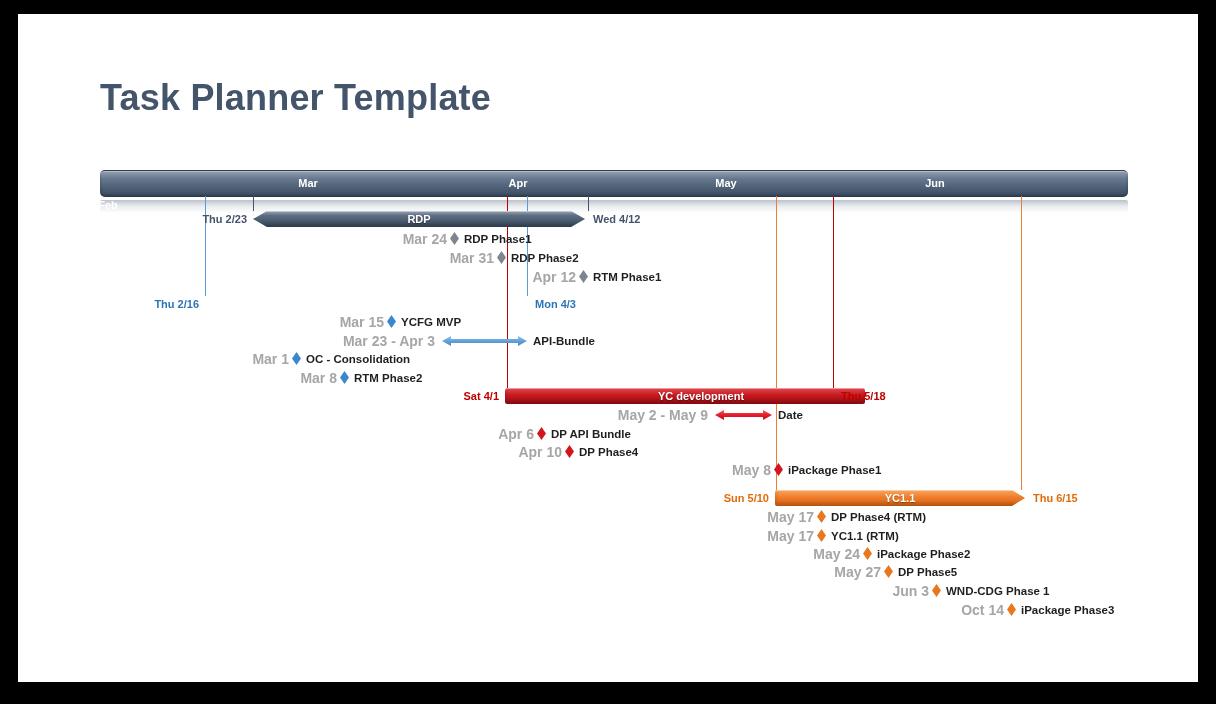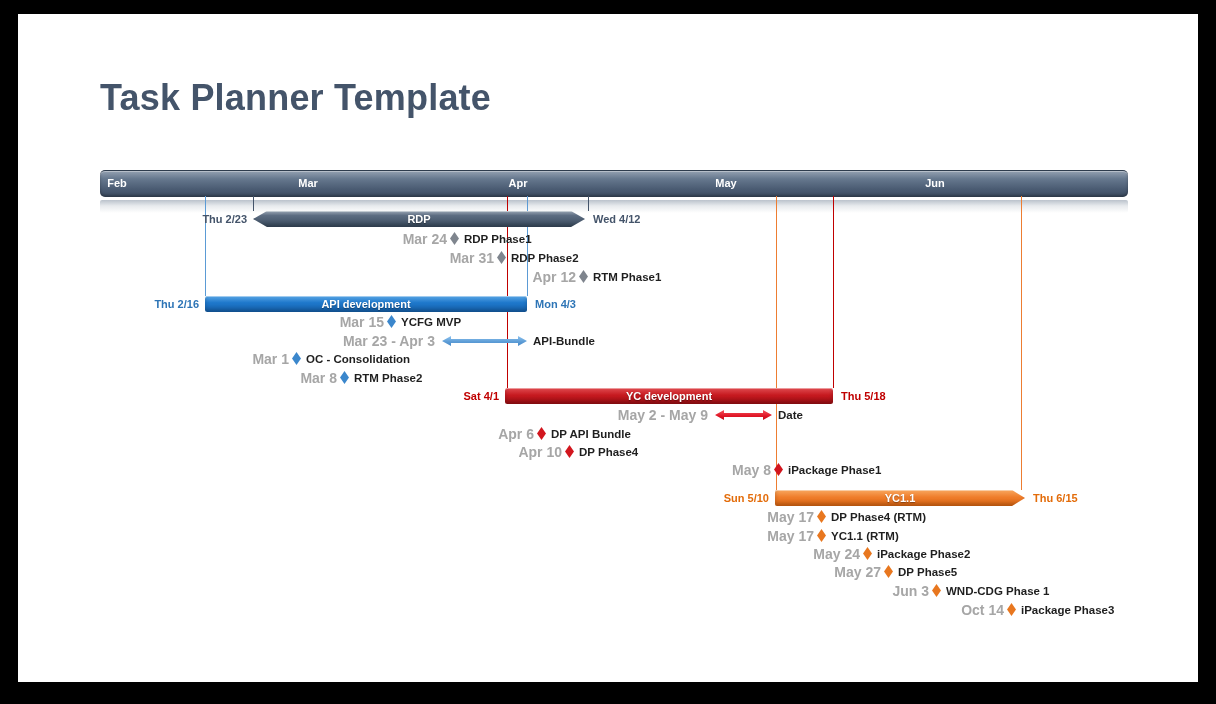--- a/index.html
+++ b/index.html
@@ -22,21 +22,21 @@
   .connector{position:absolute;width:1px;}
   .bar{position:absolute;height:16px;display:flex;align-items:center;justify-content:center;
        color:#fff;font-size:11px;font-weight:700;white-space:nowrap;
        box-shadow:inset 0 1px 0 rgba(255,255,255,.45), inset 0 -3px 4px rgba(0,0,0,.22);
        text-shadow:0 1px 1px rgba(0,0,0,.35);}
   .shape-rect{border-radius:2.5px;}
   .shape-double-arrow{clip-path:polygon(0 50%,14px 0,calc(100% - 14px) 0,100% 50%,calc(100% - 14px) 100%,14px 100%);}
   .shape-arrow-right{clip-path:polygon(0 0,calc(100% - 13px) 0,100% 50%,calc(100% - 13px) 100%,0 100%);border-radius:2px 0 0 2px;}
   .bg-slate{background:linear-gradient(180deg,#9aa6b4 0%,#5d6d82 28%,#47586c 70%,#394a5e 100%);}
   .bg-blue{background:linear-gradient(180deg,#58a5e5 0%,#1e78cb 42%,#1663b0 100%);}
-  .bg-red{background:linear-gradient(180deg,#e04b50 0%,#c6191f 45%,#a00e13 100%);}
+  .bg-red{background:linear-gradient(180deg,#e04b50 0%,#c6191f 45%,#a00e13 100%);padding-left:32px;}
   .bg-orange{background:linear-gradient(180deg,#f8a75f 0%,#ef7d2b 45%,#e06812 100%);}
   .bg-lightblue{background:linear-gradient(180deg,#8ec3f0 0%,#5b9bd5 60%,#4a8bc9 100%);}
   .bg-brightred{background:linear-gradient(180deg,#f4555f 0%,#e01525 60%,#c40d1c 100%);}
   .side-label{position:absolute;height:16px;line-height:16px;font-size:11px;font-weight:700;white-space:nowrap;}
   .range-arrow{position:absolute;height:10px;
        clip-path:polygon(0 50%,9px 0,9px 30%,calc(100% - 9px) 30%,calc(100% - 9px) 0,100% 50%,calc(100% - 9px) 100%,calc(100% - 9px) 70%,9px 70%,9px 100%);}
   .ms-date{position:absolute;height:14px;line-height:14px;font-size:14px;font-weight:700;
            color:#a6a6a6;white-space:nowrap;}
   .ms-label{position:absolute;height:14px;line-height:14px;font-size:11.5px;font-weight:700;
             color:#1f1f1f;white-space:nowrap;}
@@ -47,38 +47,37 @@
 </style>
 </head>
 <body>
 
 <div class="stage">
   <div class="canvas"></div>
   <h1 class="title">Task Planner Template</h1>
   <div class="band"></div>
   <div class="band-reflection"></div>
   <div id="layer">
-      <div class="month" style="left: 117px;">Feb</div>
+      <div class="month" style="left: 108px; margin-top: 22px;">Feb</div>
       <div class="month" style="left: 308px;">Mar</div>
       <div class="month" style="left: 518px;">Apr</div>
       <div class="month" style="left: 726px;">May</div>
       <div class="month" style="left: 935px;">Jun</div>
       <div class="connector" style="left: 205px; top: 196px; height: 100px; background: rgb(91, 155, 213);"></div>
       <div class="connector" style="left: 253px; top: 196px; height: 15px; background: rgb(68, 84, 106);"></div>
       <div class="connector" style="left: 507px; top: 196px; height: 192px; background: rgb(192, 0, 0);"></div>
       <div class="connector" style="left: 527px; top: 196px; height: 100px; background: rgb(91, 155, 213);"></div>
       <div class="connector" style="left: 588px; top: 196px; height: 15px; background: rgb(68, 84, 106);"></div>
       <div class="connector" style="left: 776px; top: 196px; height: 294px; background: rgb(237, 125, 49);"></div>
       <div class="connector" style="left: 833px; top: 196px; height: 192px; background: rgb(192, 0, 0);"></div>
       <div class="connector" style="left: 1021px; top: 196px; height: 294px; background: rgb(237, 125, 49);"></div>
       <div class="side-label" style="right: 969px; top: 211px; color: rgb(68, 84, 106);">Thu 2/23</div>
       <div class="bar bg-slate shape-double-arrow" style="left: 253px; top: 211px; width: 332px;">RDP</div>
       <div class="side-label" style="left: 593px; top: 211px; color: rgb(68, 84, 106);">Wed 4/12</div>
       <div class="side-label" style="right: 1017px; top: 296px; color: rgb(46, 117, 182);">Thu 2/16</div>
-      <div class="bar bg-blue shape-rect" style="left: 205px; top: 296px; width: 322px;">API development</div>
       <div class="side-label" style="left: 535px; top: 296px; color: rgb(46, 117, 182);">Mon 4/3</div>
       <div class="side-label" style="right: 717px; top: 388px; color: rgb(192, 0, 0);">Sat 4/1</div>
       <div class="bar bg-red shape-rect" style="left: 505px; top: 388px; width: 328px;">YC development</div>
       <div class="side-label" style="left: 841px; top: 388px; color: rgb(192, 0, 0);">Thu 5/18</div>
       <div class="side-label" style="right: 447px; top: 490px; color: rgb(227, 108, 10);">Sun 5/10</div>
       <div class="bar bg-orange shape-arrow-right" style="left: 775px; top: 490px; width: 250px;">YC1.1</div>
       <div class="side-label" style="left: 1033px; top: 490px; color: rgb(227, 108, 10);">Thu 6/15</div>
       <div class="ms-date" style="right: 781px; top: 334px;">Mar 23 - Apr 3</div>
       <div class="range-arrow bg-lightblue" style="left: 442px; top: 336px; width: 85px;"></div>
       <div class="ms-label" style="left: 533px; top: 334px;">API-Bundle</div>

